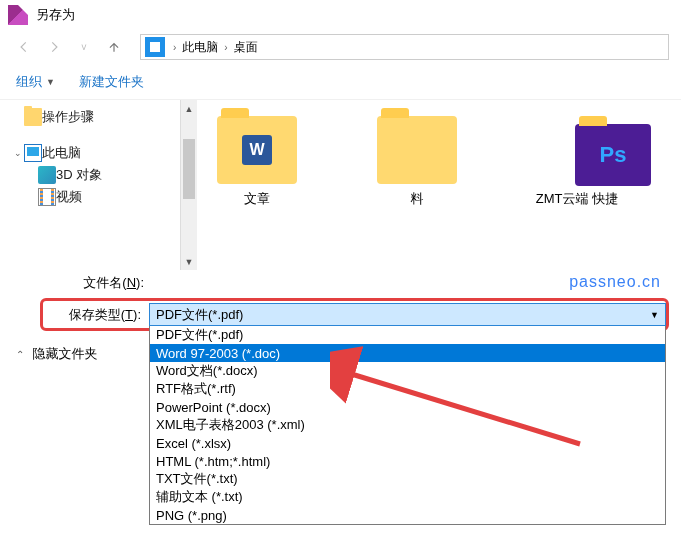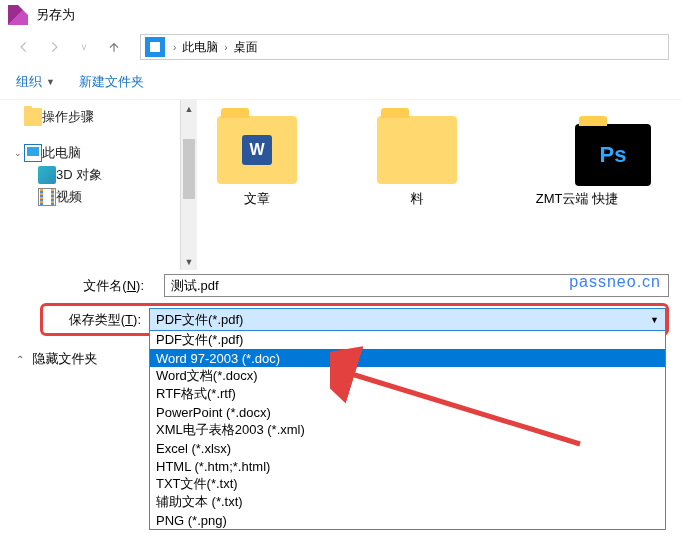--- a/index.html
+++ b/index.html
@@ -41,21 +41,21 @@
 
   .scrollbar-v { width: 17px; background:#f0f0f0; display:flex;flex-direction:column; border-left:1px solid #ddd;}
   .sb-btn{height:17px;display:flex;align-items:center;justify-content:center;color:#555;font-size:9px;}
   .sb-thumb{flex:0 0 60px;background:#c8c8c8;margin:2px;}
 
   .files { flex: 1; padding: 16px 10px; display: flex; gap: 60px; }
   .file-item { display:flex;flex-direction:column;align-items:center;width:100px;}
   .big-folder { width: 80px; height: 68px; background:#ffd970; border-radius:4px; position:relative; display:flex;align-items:center;justify-content:center;}
   .big-folder:before{content:"";position:absolute;top:-8px;left:4px;width:28px;height:10px;background:#ffcd4f;border-radius:3px 3px 0 0;}
   .word-badge{width:30px;height:30px;background:#2b579a;color:#fff;font-weight:bold;display:flex;align-items:center;justify-content:center;font-size:16px;border-radius:3px;}
-  .ps-folder { background:#000000;}
+  .ps-folder { background:#4c1d95;}
   .ps-folder:before{background:#ffcd4f;}
   .ps-badge{color:#31a8ff;font-size:22px;font-weight:bold;}
   .arrow-icon{width:80px;height:68px;display:flex;align-items:flex-end;justify-content:flex-end;}
   .arrow-icon svg{width:36px;height:36px;}
   .file-label { margin-top: 6px; font-size: 13px; text-align:center; }
 
   .form-row { display: flex; align-items: center; padding: 4px 12px 4px 40px; gap: 12px; }
   .form-label { width: 112px; text-align: right; padding-right: 8px; font-size: 13px; }
   .form-label u { text-decoration: underline; }
   .form-input { flex: 1; height: 23px; border: 1px solid #888; padding: 0 6px; font-size: 13px; }
@@ -176,21 +176,20 @@
     </div>
   </div>
 </div>
 
 <div class="watermark">passneo.cn</div>
 
 <div class="form-row">
   <div class="form-label">
     <span>文件名(</span><u>N</u><span>):</span>
   </div>
-  <input class="form-input" value="测试.pdf" style="">
 </div>
 
 <div class="form-row" style="padding-top:2px;">
   <div class="highlight-box" style="display:flex;align-items:center;width:100%;">
     <div class="form-label" style="width:106px;">
       <span>保存类型(</span><u>T</u><span>):</span>
     </div>
     <div class="combo-wrap">
       <div class="combo">
         <span>PDF文件(*.pdf)</span>

